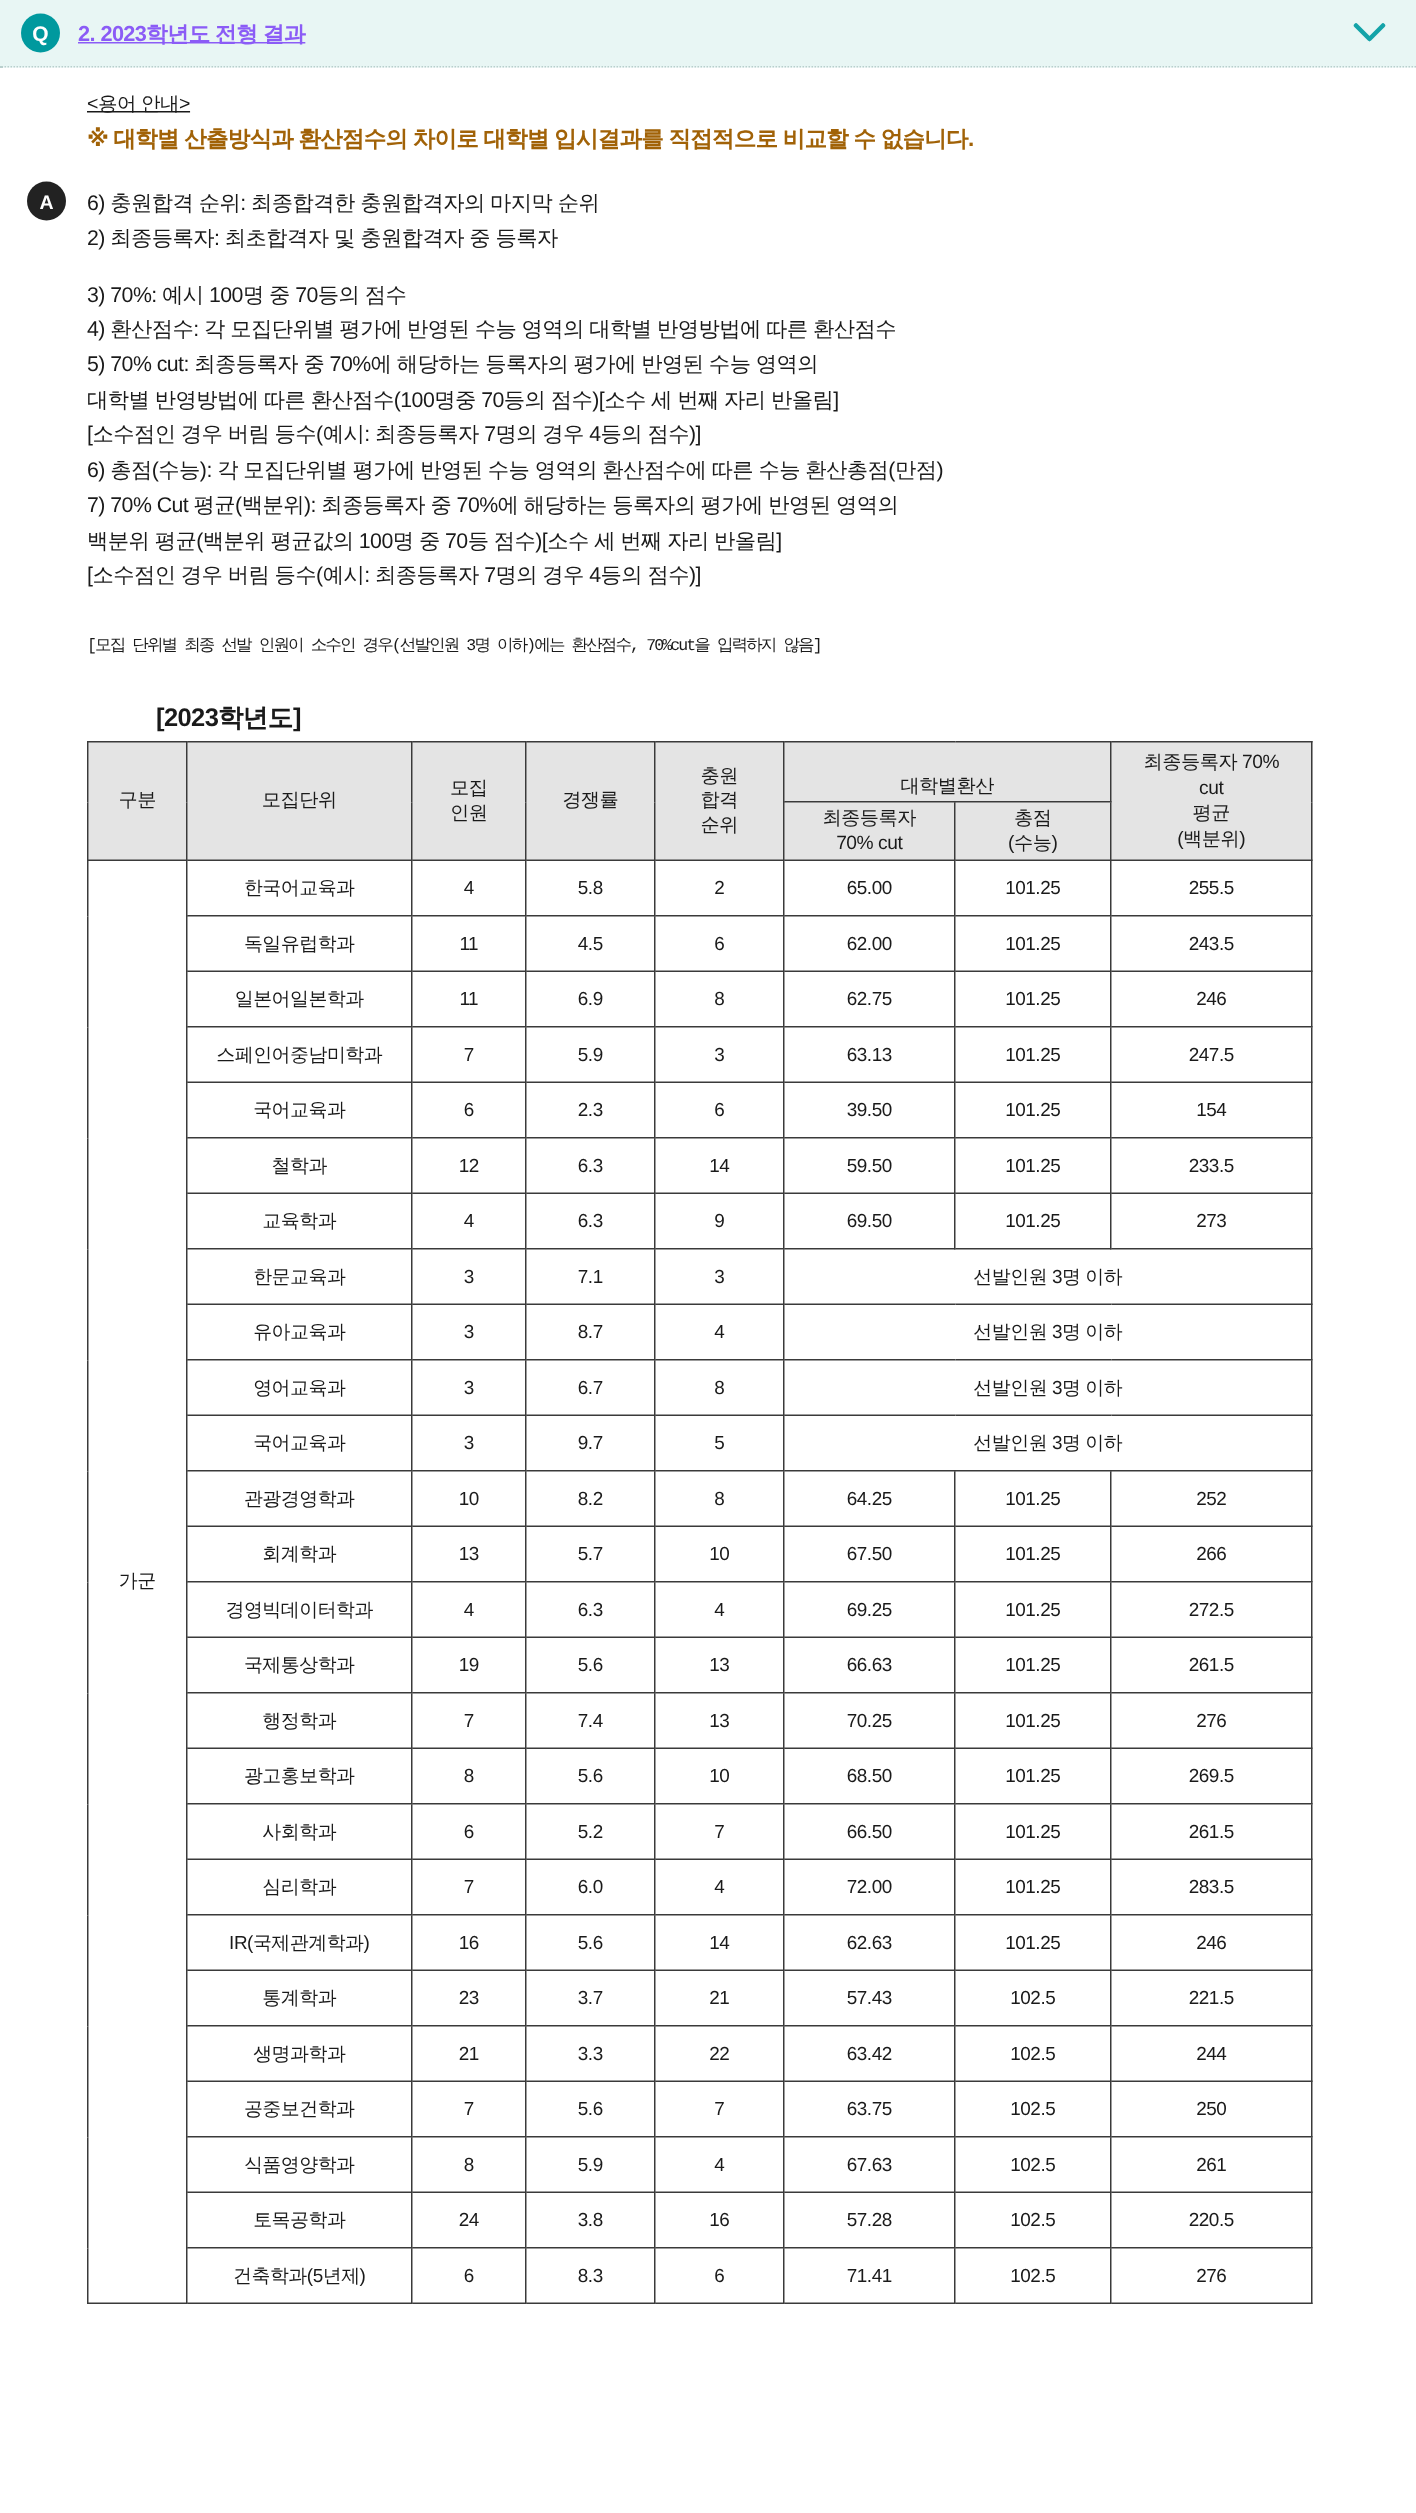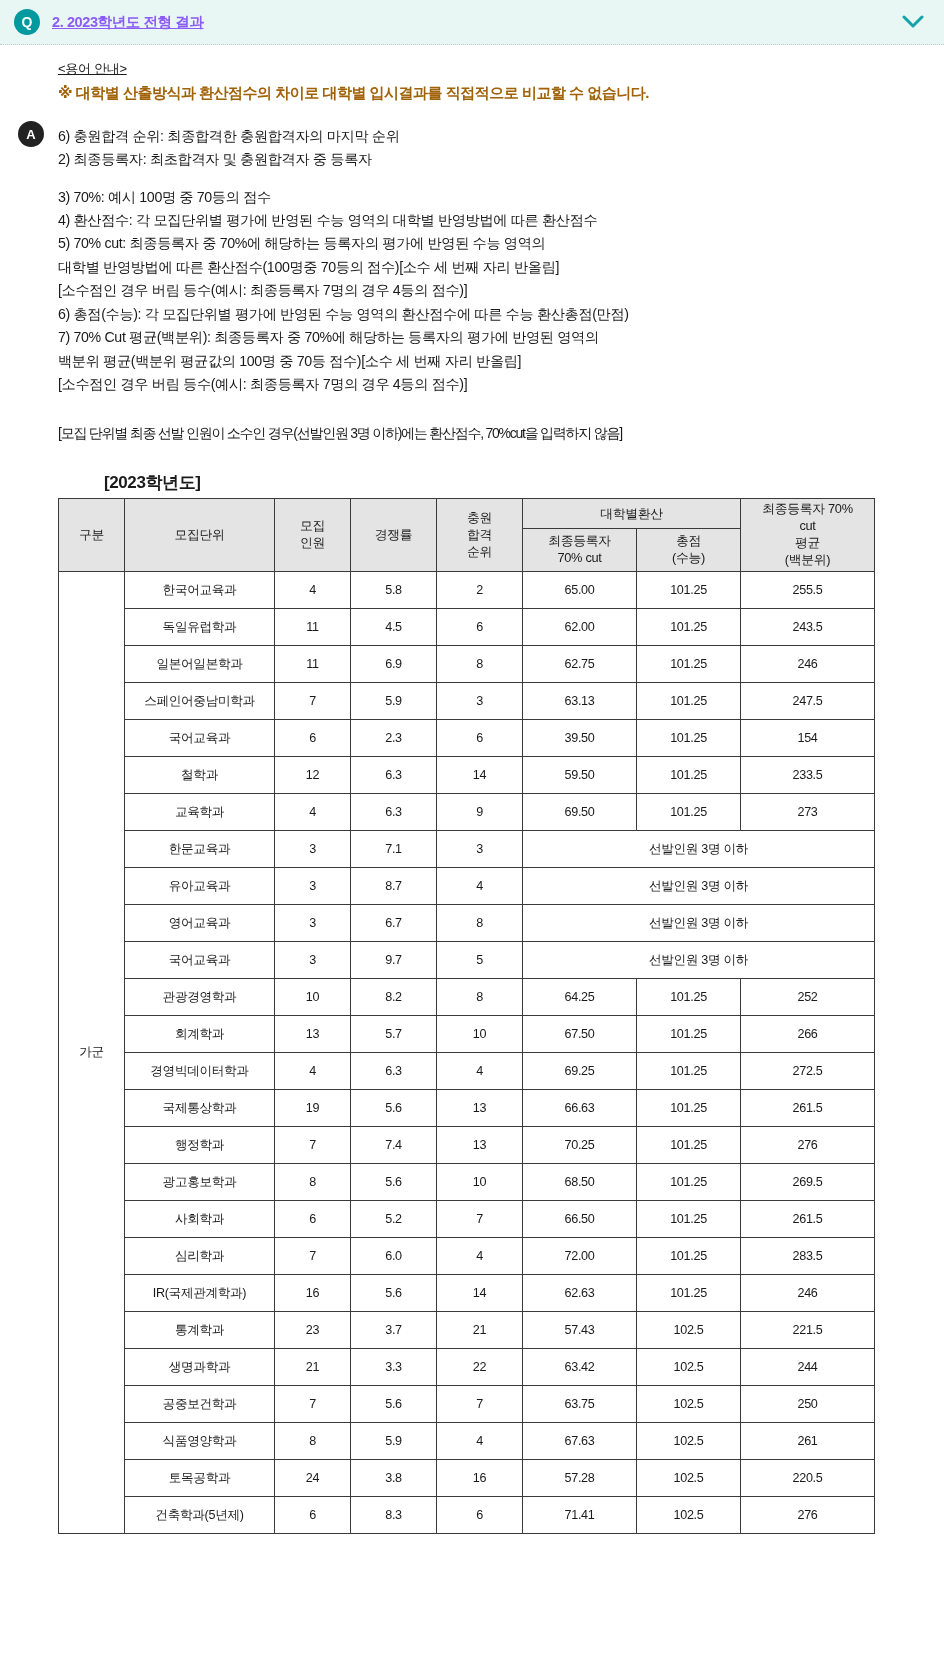--- a/index.html
+++ b/index.html
@@ -95,21 +95,22 @@
   .plines { margin: 0; }
   .pline {
     font-size: 14.2px;
     letter-spacing: -0.35px;
     line-height: 1.65;
     white-space: nowrap;
   }
   .pline.gap-top { margin-top: 14px; }
   .pline.squeeze {
     letter-spacing: -1.25px;
-    font-size: 14px;
+    font-size: 11px;
+    font-family: Liberation Mono, monospace;
   }
   .spacer-lg { height: 26px; }
 
   
   .year-label {
     font-size: 17px;
     font-weight: bold;
     letter-spacing: -0.4px;
     margin: 0 0 4px 2px;
     padding-left: 44px;
@@ -213,21 +214,21 @@
       <thead>
         <tr>
           <th rowspan="2">구분</th>
           <th rowspan="2">모집단위</th>
           <th rowspan="2" style="white-space:pre-line">모집
 인원</th>
           <th rowspan="2">경쟁률</th>
           <th rowspan="2" style="white-space:pre-line">충원
 합격
 순위</th>
-          <th colspan="2" style="vertical-align:top;padding-top:7px">대학별환산</th>
+          <th colspan="2" style="vertical-align:top;padding-top:21px">대학별환산</th>
           <th rowspan="2" style="white-space:pre-line">최종등록자 70%
 cut
 평균
 (백분위)</th>
         </tr>
         <tr>
           <th style="white-space:pre-line">최종등록자
 70% cut</th>
           <th style="white-space:pre-line">총점
 (수능)</th>

